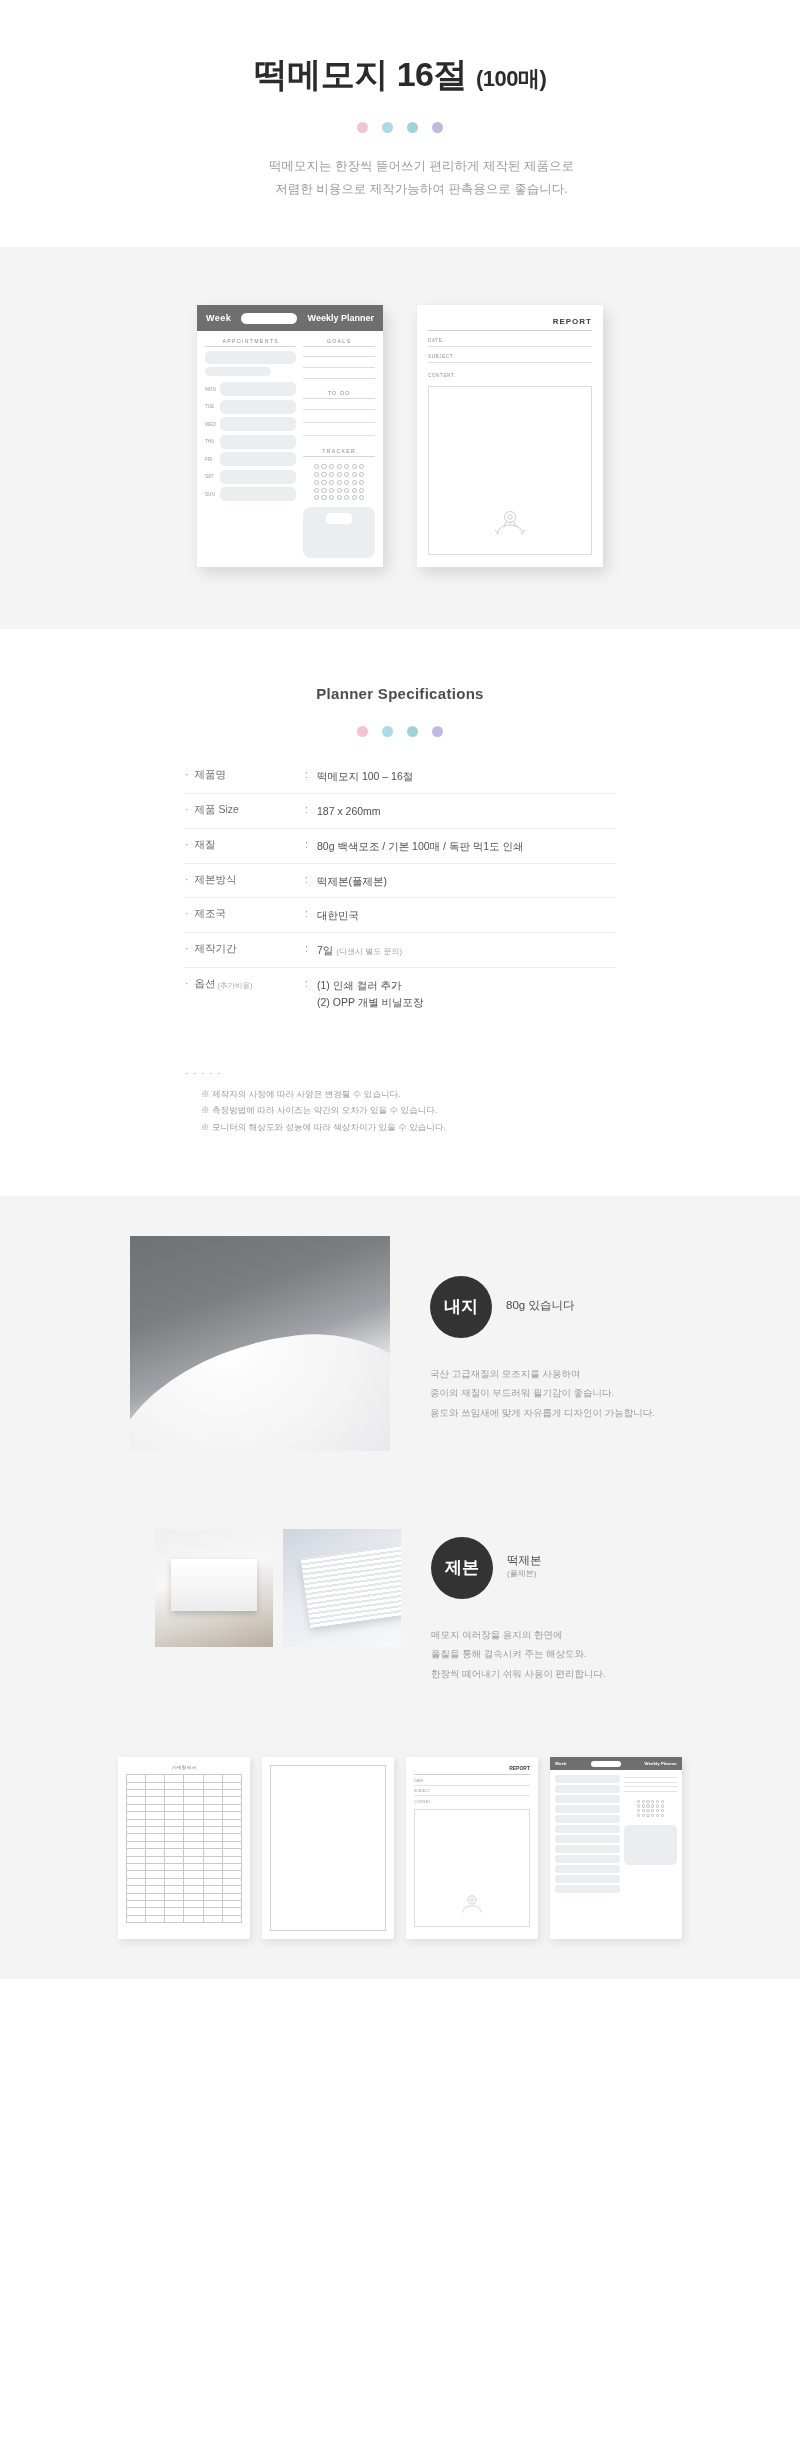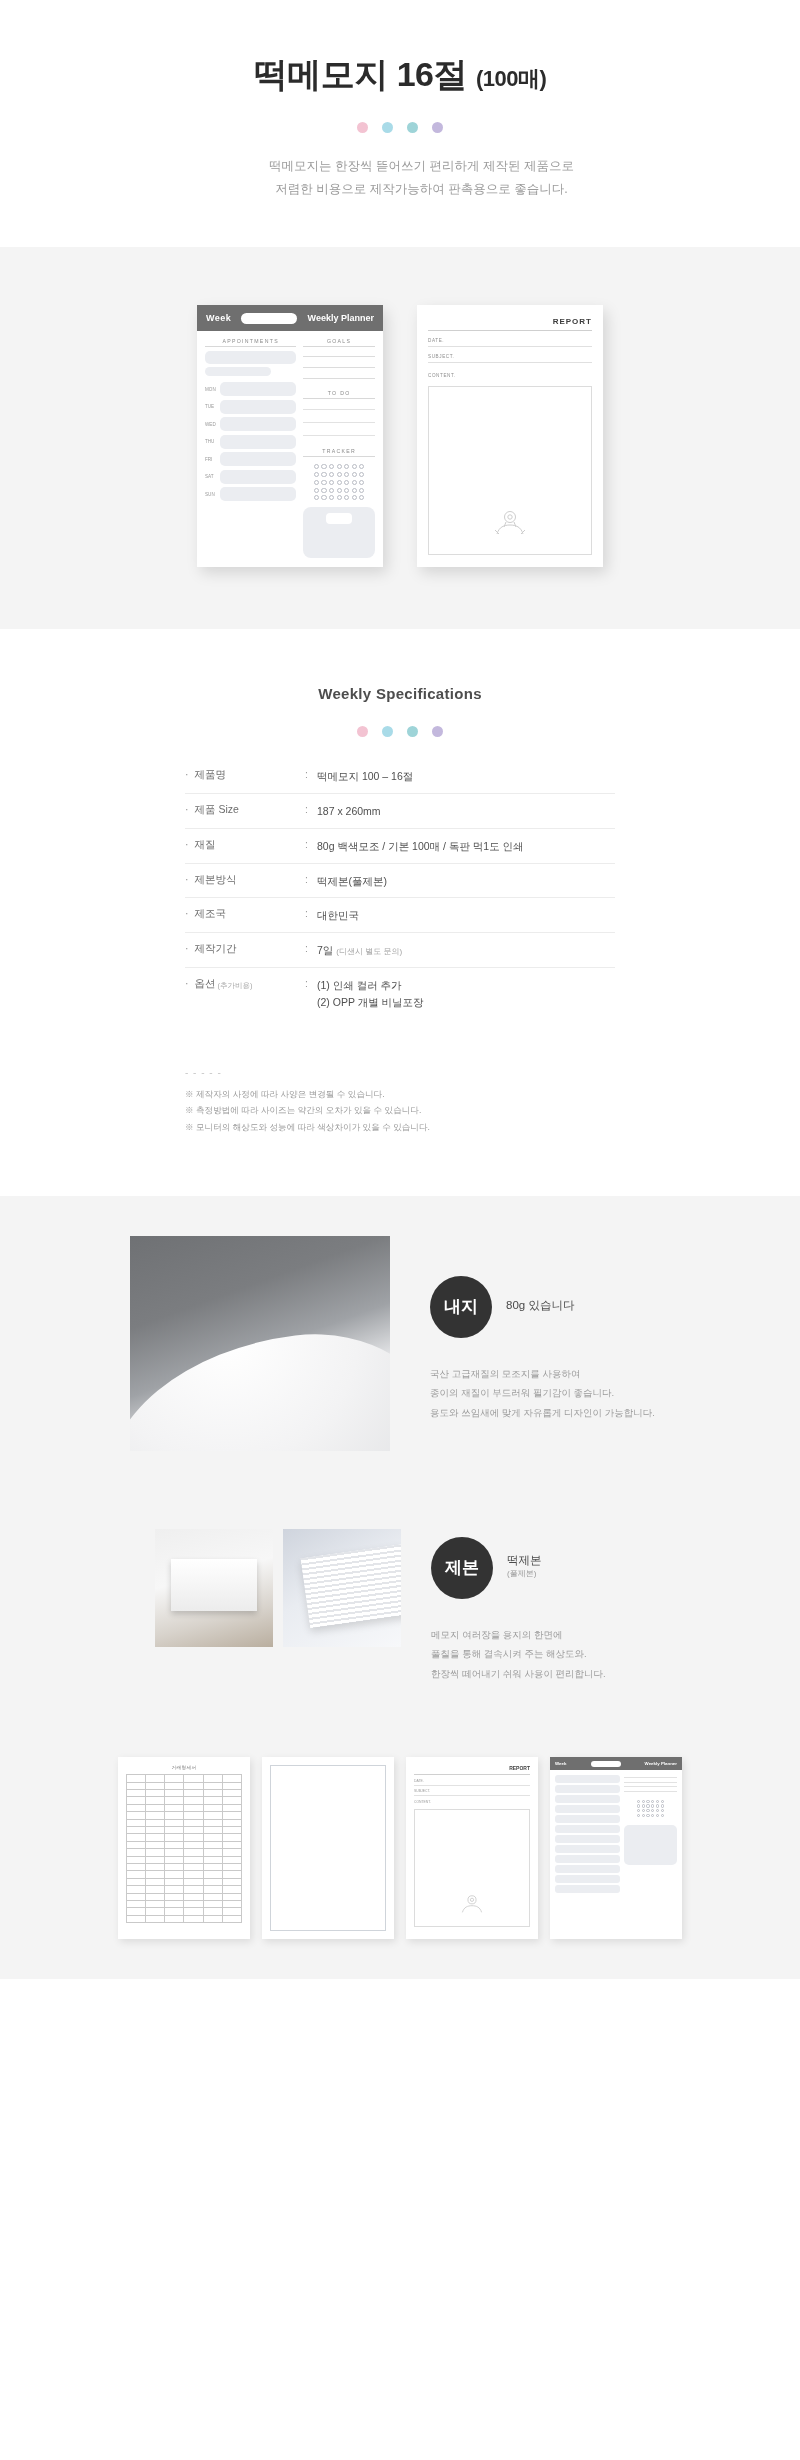--- a/index.html
+++ b/index.html
@@ -78,21 +78,21 @@
   .spec-row { display: flex; align-items: flex-start; border-bottom: 1px solid #ececec; padding: 9px 0 8px; font-size: 10.5px; }
   .spec-row:last-child { border-bottom: none; }
   .spec-key { width: 120px; color: #6d6d6d; display: flex; }
   .spec-key .bullet { margin-right: 6px; color: #8f8f8f; }
   .spec-key .ksub { font-size: 7.5px; color: #a8a8a8; margin-left: 2px; align-self: flex-end; }
   .spec-colon { width: 12px; color: #9a9a9a; }
   .spec-val { flex: 1; color: #4f4f4f; line-height: 1.6; }
   .spec-val .vsub { font-size: 8px; color: #a4a4a4; }
   .notes { width: 430px; margin: 48px auto 0; }
   .notes-dash { color: #c8c8c8; font-size: 10px; letter-spacing: 1px; margin-bottom: 8px; }
-  .note { font-size: 8.6px; color: #9a9a9a; line-height: 1.95; }
+  .note { font-size: 8.6px; color: #9a9a9a; line-height: 1.95; margin-left: 16px; }
 
   
   .paper-sec { background: #f4f4f4; padding: 40px 0 44px; display: flex; justify-content: center; gap: 40px; }
   .paper-photo {
     width: 260px; height: 215px;
     background: linear-gradient(160deg,#6f7174 0%,#7b7d80 30%,#9fa2a6 52%,#e7e8ea 70%,#fdfdfd 100%);
     position: relative; overflow: hidden;
   }
   .paper-photo:after {
     content: ""; position: absolute; left: -10%; bottom: -34%; width: 130%; height: 86%;
@@ -286,21 +286,21 @@
               <path d="M4 22 L8 26 M34 22 L30 26" stroke="#9a9a9a" stroke-width="1"></path>
             </svg>
           </div>
         </div>
       </div>
     </div>
 
   </section>
 
   <section class="specs">
-    <div class="specs-title">Weekly Specifications</div>
+    <div class="specs-title">Planner Specifications</div>
     <div class="dots">
       <span class="dot" style="background:#f3c3d2"></span>
       <span class="dot" style="background:#a9dbe8"></span>
       <span class="dot" style="background:#9ed4d8"></span>
       <span class="dot" style="background:#c3b8dd"></span>
     </div>
 
     <div class="spec-table">
       <div class="spec-row">
         <div class="spec-key">

